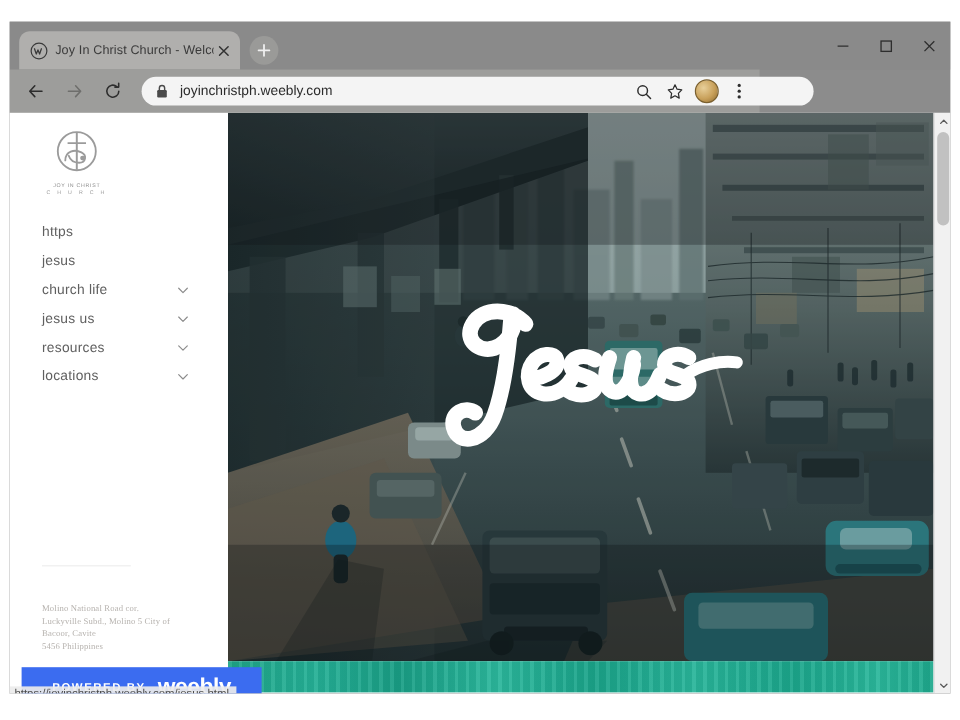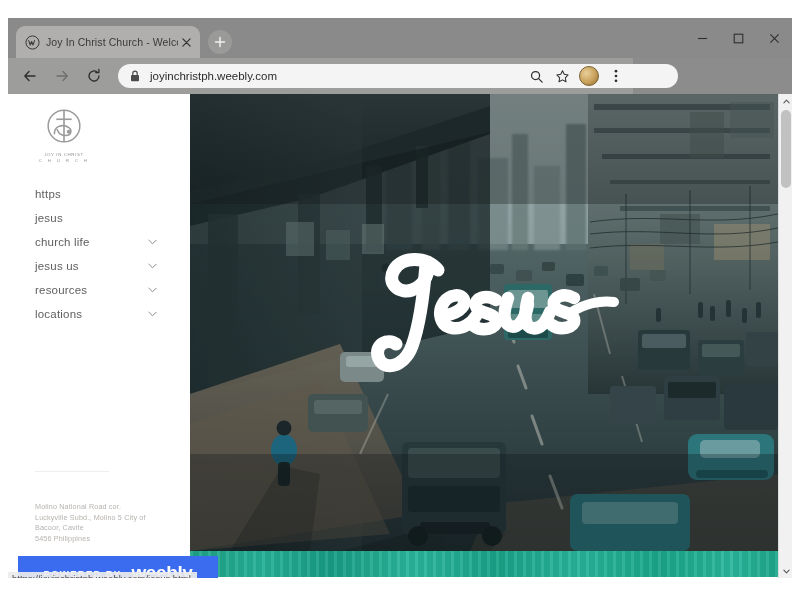--- a/index.html
+++ b/index.html
@@ -163,21 +163,21 @@
   .sidebar-divider {
     position: absolute; left: 27px; top: 377px;
     width: 74px; height: 1px; background: #eeeeee;
   }
   .address-block {
     position: absolute; left: 27px; top: 408px;
     width: 130px;
     font-size: 7.2px; line-height: 1.48;
     color: #b6b2ae; letter-spacing: 0.15px;
   }
-  .address-block div { white-space: nowrap; }
+  .address-block div { white-space: nowrap; font-family: Liberation Serif, serif; }
 
   
   .hero {
     position: absolute; left: 182px; top: 0;
     width: 588px; height: 457px;
     overflow: hidden;
     background: #2d3a3c;
   }
   .hero-photo { position:absolute; inset:0; }
   .hero-script {

